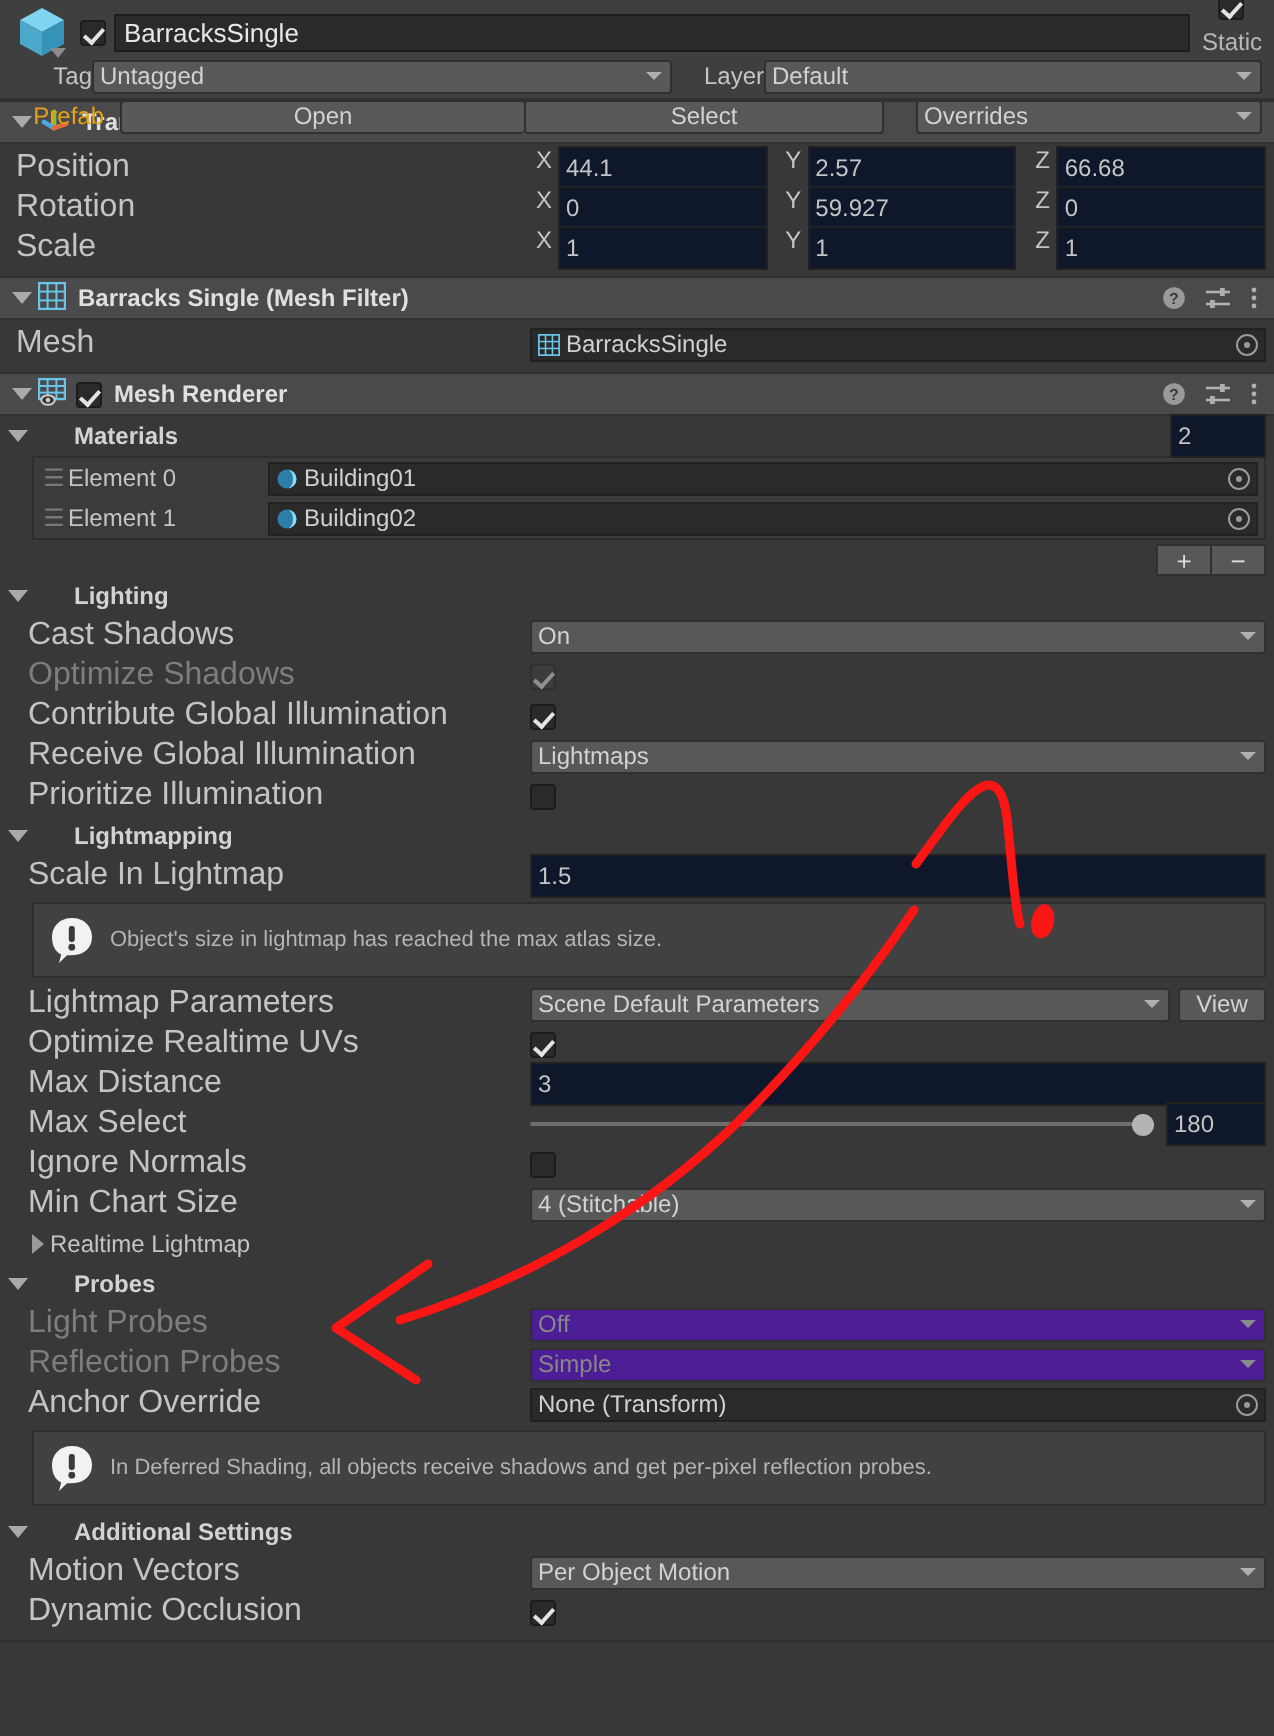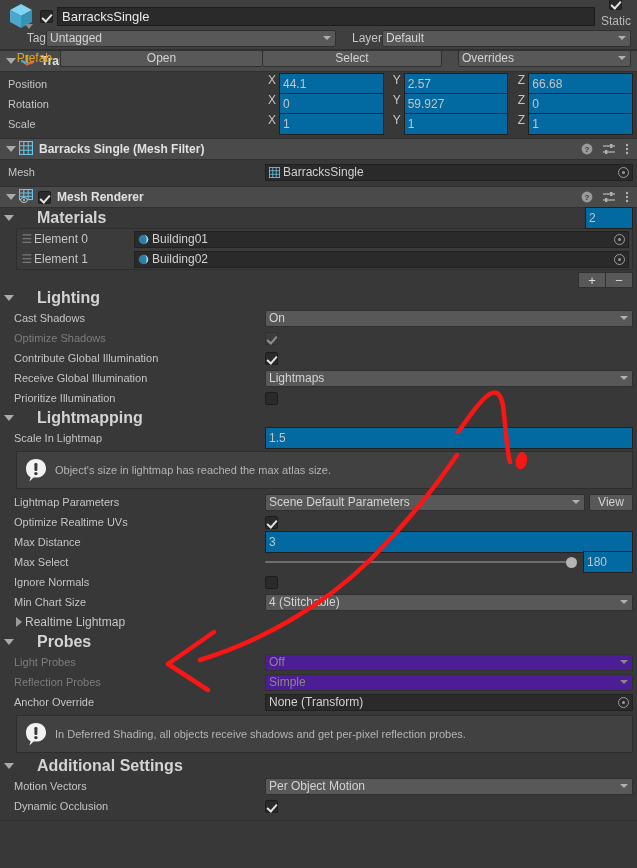--- a/index.html
+++ b/index.html
@@ -12,21 +12,21 @@
     width: 637px; height: 868px;
     overflow: hidden;
     position: relative;
     color: #c4c4c4;
     font-size: 12px;
   }
   .lbl { color: #c4c4c4; font-size: 12px; white-space: nowrap; }
   .flex { flex: 1; }
 
   .field {
-    background: #0369a1;
+    background: #0f172a;
     border: 1px solid #212121;
     height: 17px;
     color: #c4c4c4;
     font-size: 12px;
     display: flex; align-items: center;
     padding: 10px 3px;
     overflow: hidden;
     white-space: nowrap;
   }
   .popup {
@@ -133,25 +133,25 @@
     border-bottom: 1px solid #303030;
     padding: 0 4px 0 6px;
   }
   .comp-title { font-size: 12px; color: #e0e0e0; font-weight: bold; margin-left: 6px;}
   .hdr-icons { margin-left: auto; display: flex; align-items: center; gap: 9px; padding-right: 4px;}
 
   .comp-body { background: #383838; padding: 2px 0 4px 0; }
 
   
   .sub-head { display: flex; align-items: center; height: 20px; padding-left: 4px; }
-  .sub-head .t { font-size: 16px; color: #d3d3d3; font-weight: bold; padding-left: 20px; }
+  .sub-head .t { font-size: 12px; color: #d3d3d3; font-weight: bold; padding-left: 20px; }
 
   
   .frow { display: flex; align-items: center; height: 20px; }
-  .fname { width: 265px; padding-left: 14px; font-size: 11px; color: #c4c4c4; white-space: nowrap;}
+  .fname { width: 265px; padding-left: 14px; font-size: 16px; color: #c4c4c4; white-space: nowrap;}
   .fname.ind2 { }
   .fname.ind0 { padding-left: 8px; }
   .fname.dim { color: #7d7d7d; }
   .fctl { flex: 1; padding-right: 4px; display: flex; align-items: center; }
 
   
   .v3 { display: flex; flex: 1; gap: 0; padding-right: 4px; }
   .v3 .ax { width: 14px; text-align: center; color: #c4c4c4; font-size: 12px; flex: none;}
   .v3 .field { flex: 1; margin-right: 6px; }
   .v3 .field:last-child { margin-right: 0; }

